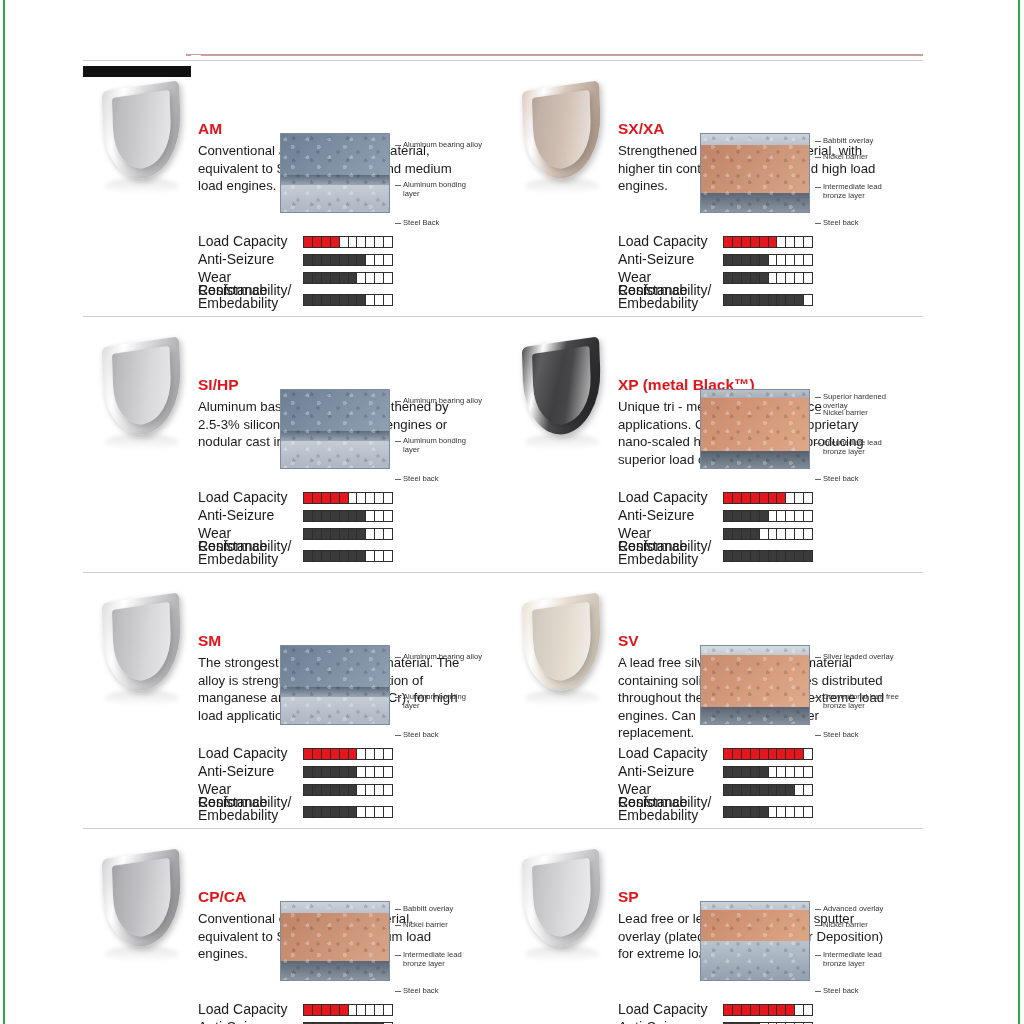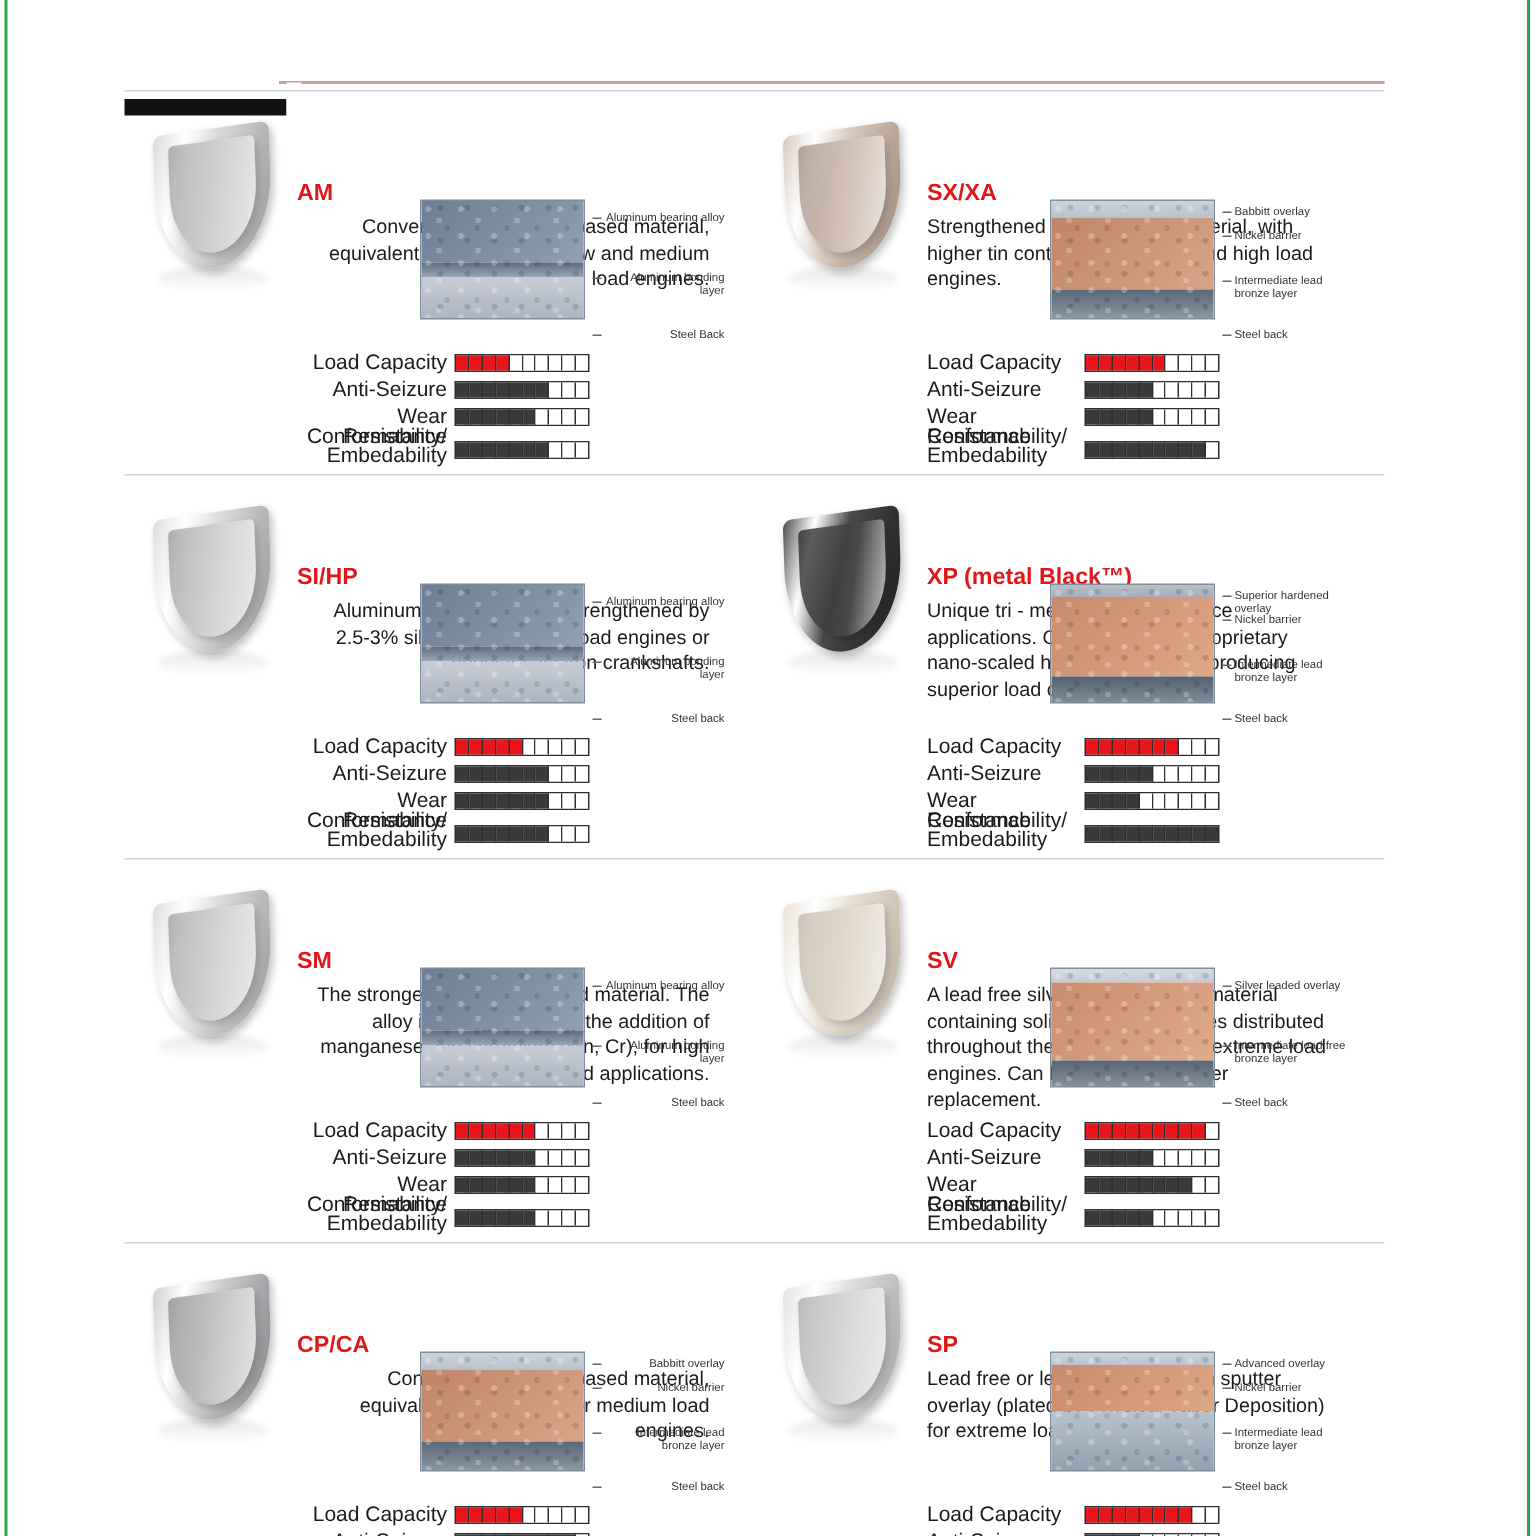--- a/index.html
+++ b/index.html
@@ -42,21 +42,21 @@
   }
   .grid{
     position:absolute;left:83px;top:60px;width:840px;height:964px;
   }
   .cell{
     position:absolute;
     width:420px;height:256px;
     box-sizing:border-box;
   }
   .cell.right{left:420px;}
-  .cell.left{left:0px;text-align:right;}
+  .cell.left{left:0px;}
   .hr-top{
     position:absolute;left:0;top:0;width:420px;height:1px;background:#cfcfcf;
   }
   .bearing{
     position:absolute;left:6px;top:22px;width:112px;height:120px;
   }
   
   .shell{
     position:absolute;left:0;top:0;width:112px;height:110px;
   }
@@ -657,21 +657,21 @@
           </div>
         </div>
         <div class="micro" style="left:197px;top:73px">
           <div class="layer" style="top:0;height:12%;background:linear-gradient(#d7dce3,#c3c9d2);"></div>
           <div class="layer" style="top:12%;height:66%;background:linear-gradient(135deg,#c98b6e,#e0ab8b);"></div>
           <div class="layer" style="top:78%;height:22%;background:linear-gradient(#5a6573,#868f9c);"></div>
           <div class="speckle" style="background-image:radial-gradient(circle at 20% 30%, rgba(255,255,255,.5) 0 2px, transparent 2px),radial-gradient(circle at 70% 20%, rgba(0,0,0,.25) 0 2px, transparent 2px),radial-gradient(circle at 45% 65%, rgba(255,255,255,.45) 0 2px, transparent 2px),radial-gradient(circle at 85% 75%, rgba(0,0,0,.2) 0 2px, transparent 2px);background-size:22px 18px,18px 22px,26px 20px,20px 24px;"></div>
         </div>
         <div class="leaders" style="left:308px;top:75px">
           <div class="leader" style="top:6px">Silver leaded overlay</div>
-          <div class="leader" style="top:46px">Intermediate lead free bronze layer</div>
+          <div class="leader" style="top:46px">Conventional lead free bronze layer</div>
           <div class="leader" style="top:84px">Steel back</div>
         </div>
       </div>
       <div class="cell left" style="top: 768px;">
         <div class="hr-top"></div>
         <div class="bearing">
           <div class="shell">
             <div class="band" style="background:linear-gradient(105deg,#cfcfd2 0%, #ffffff 22%, #cfcfd2 45%, #86868a 100%);"></div>
             <div class="band inner" style="background:linear-gradient(100deg,#86868a 0%, #cfcfd2 60%, #ffffff 100%);"></div>
             <div class="refl"></div>

